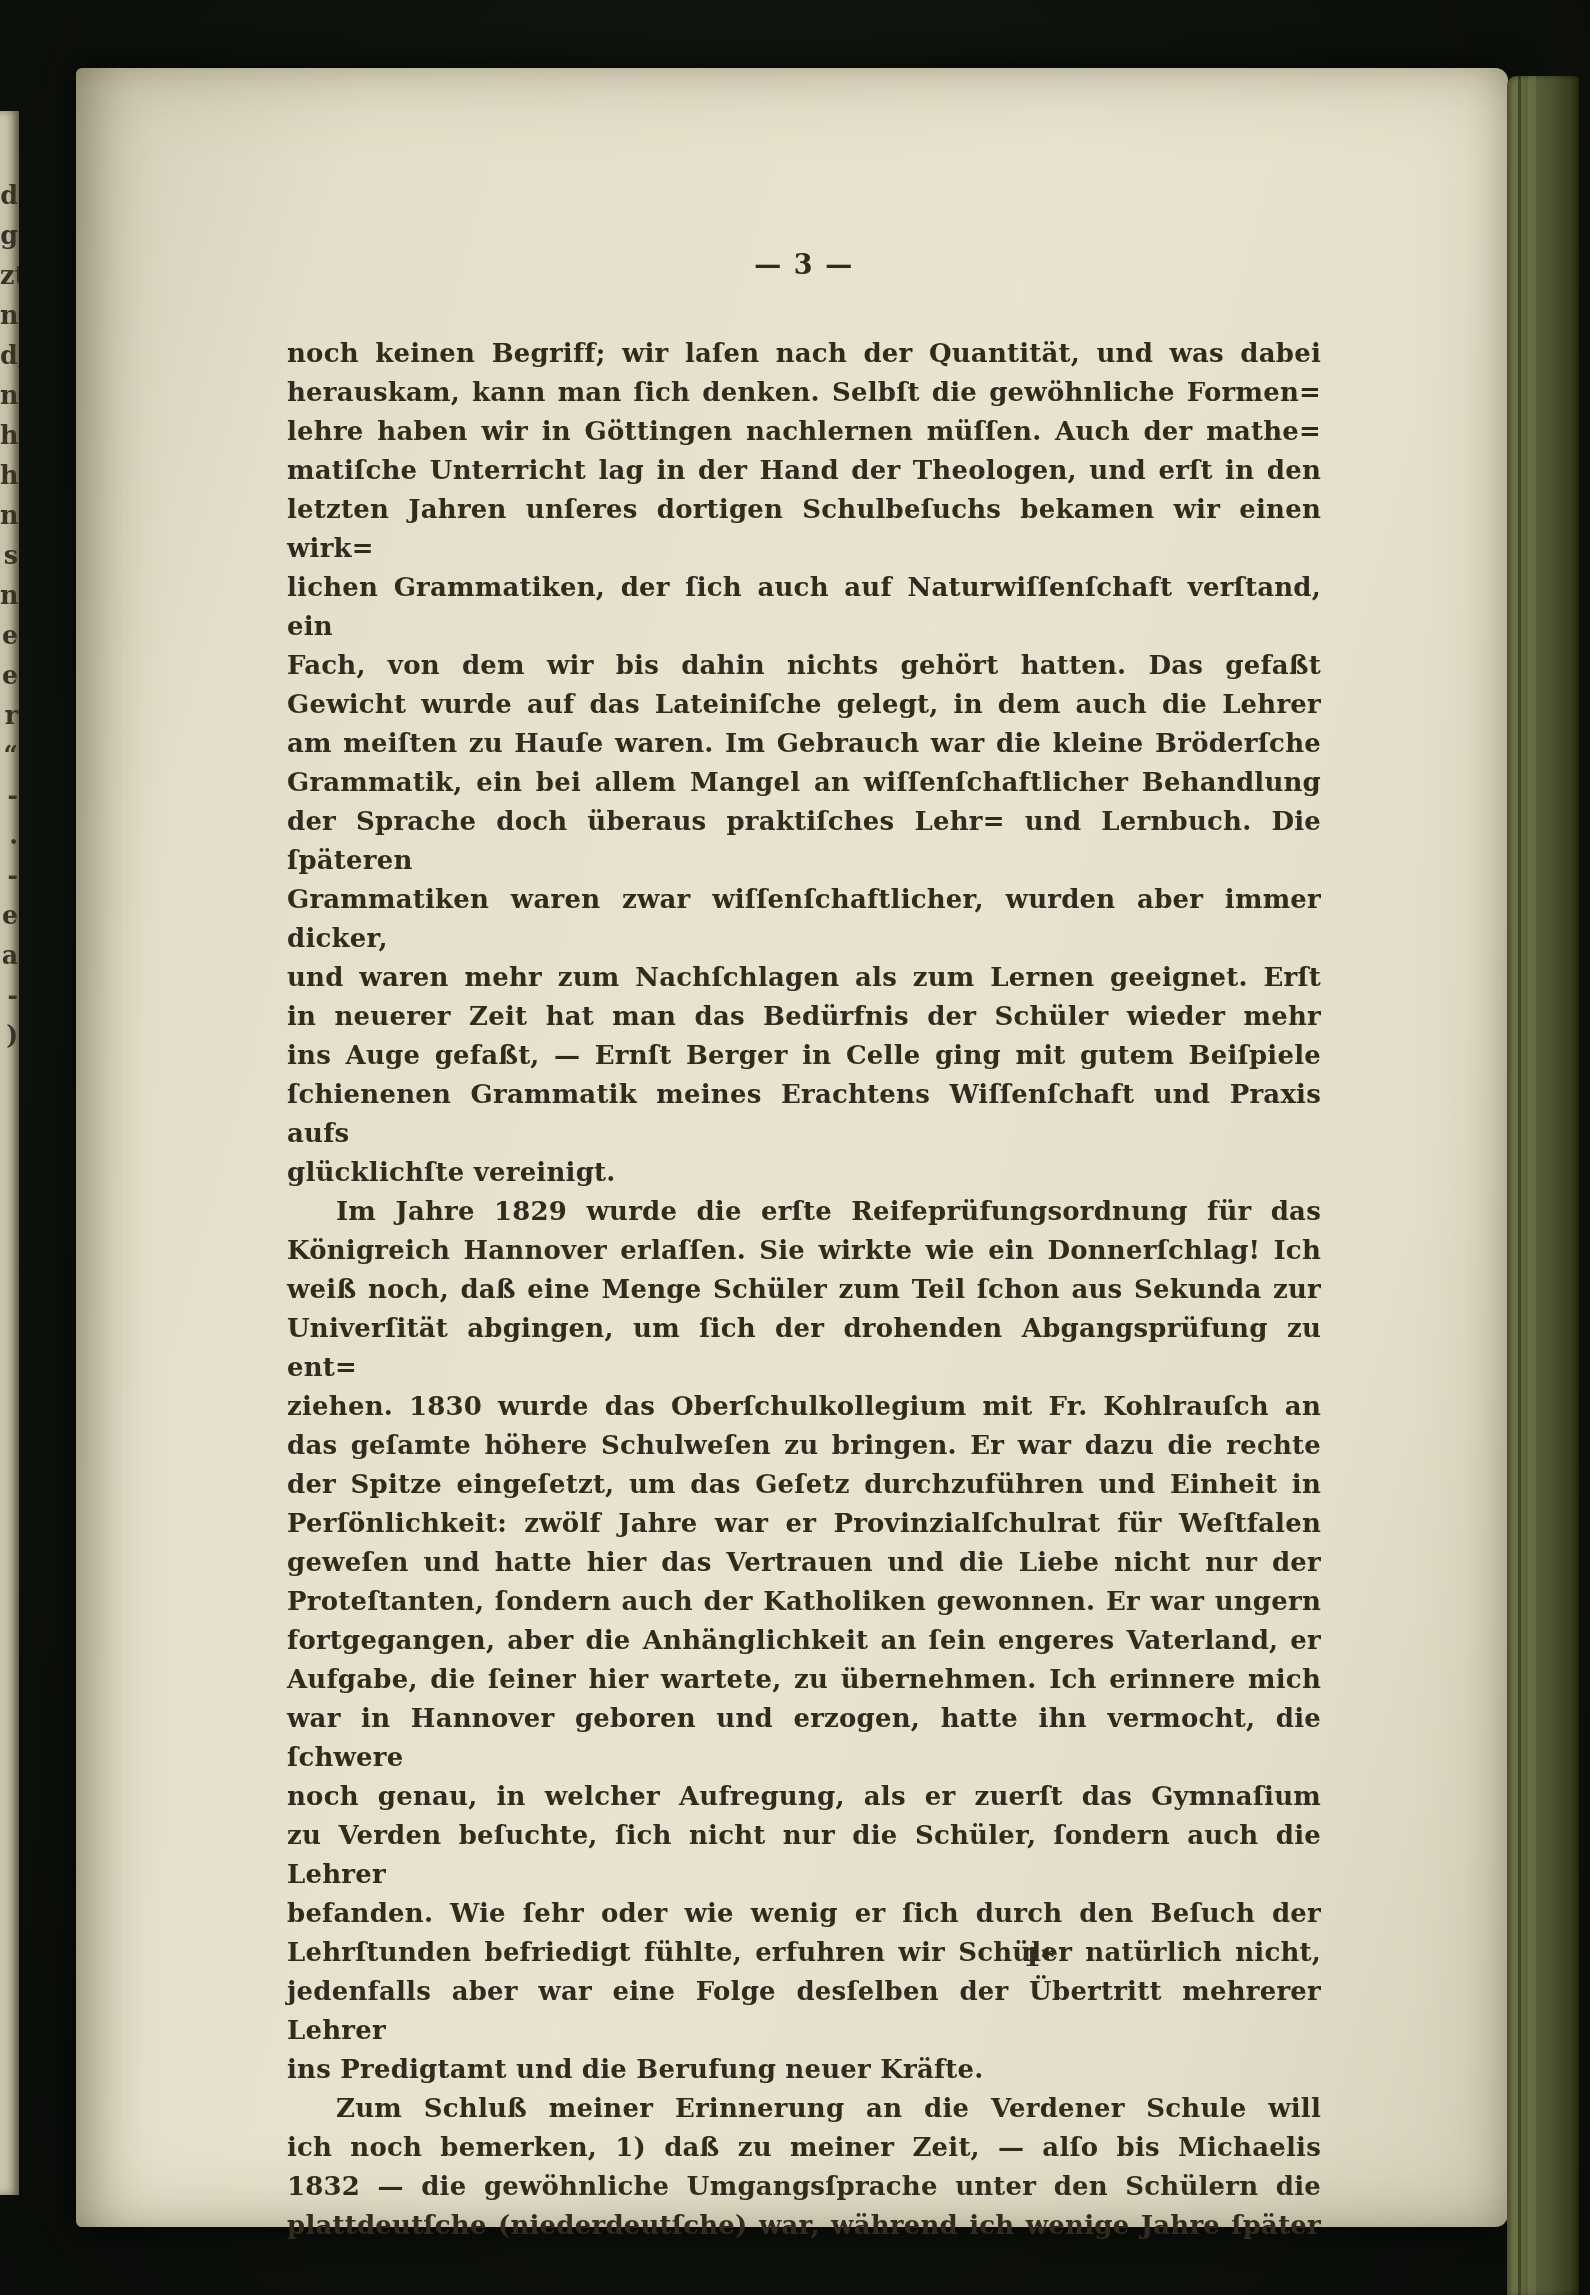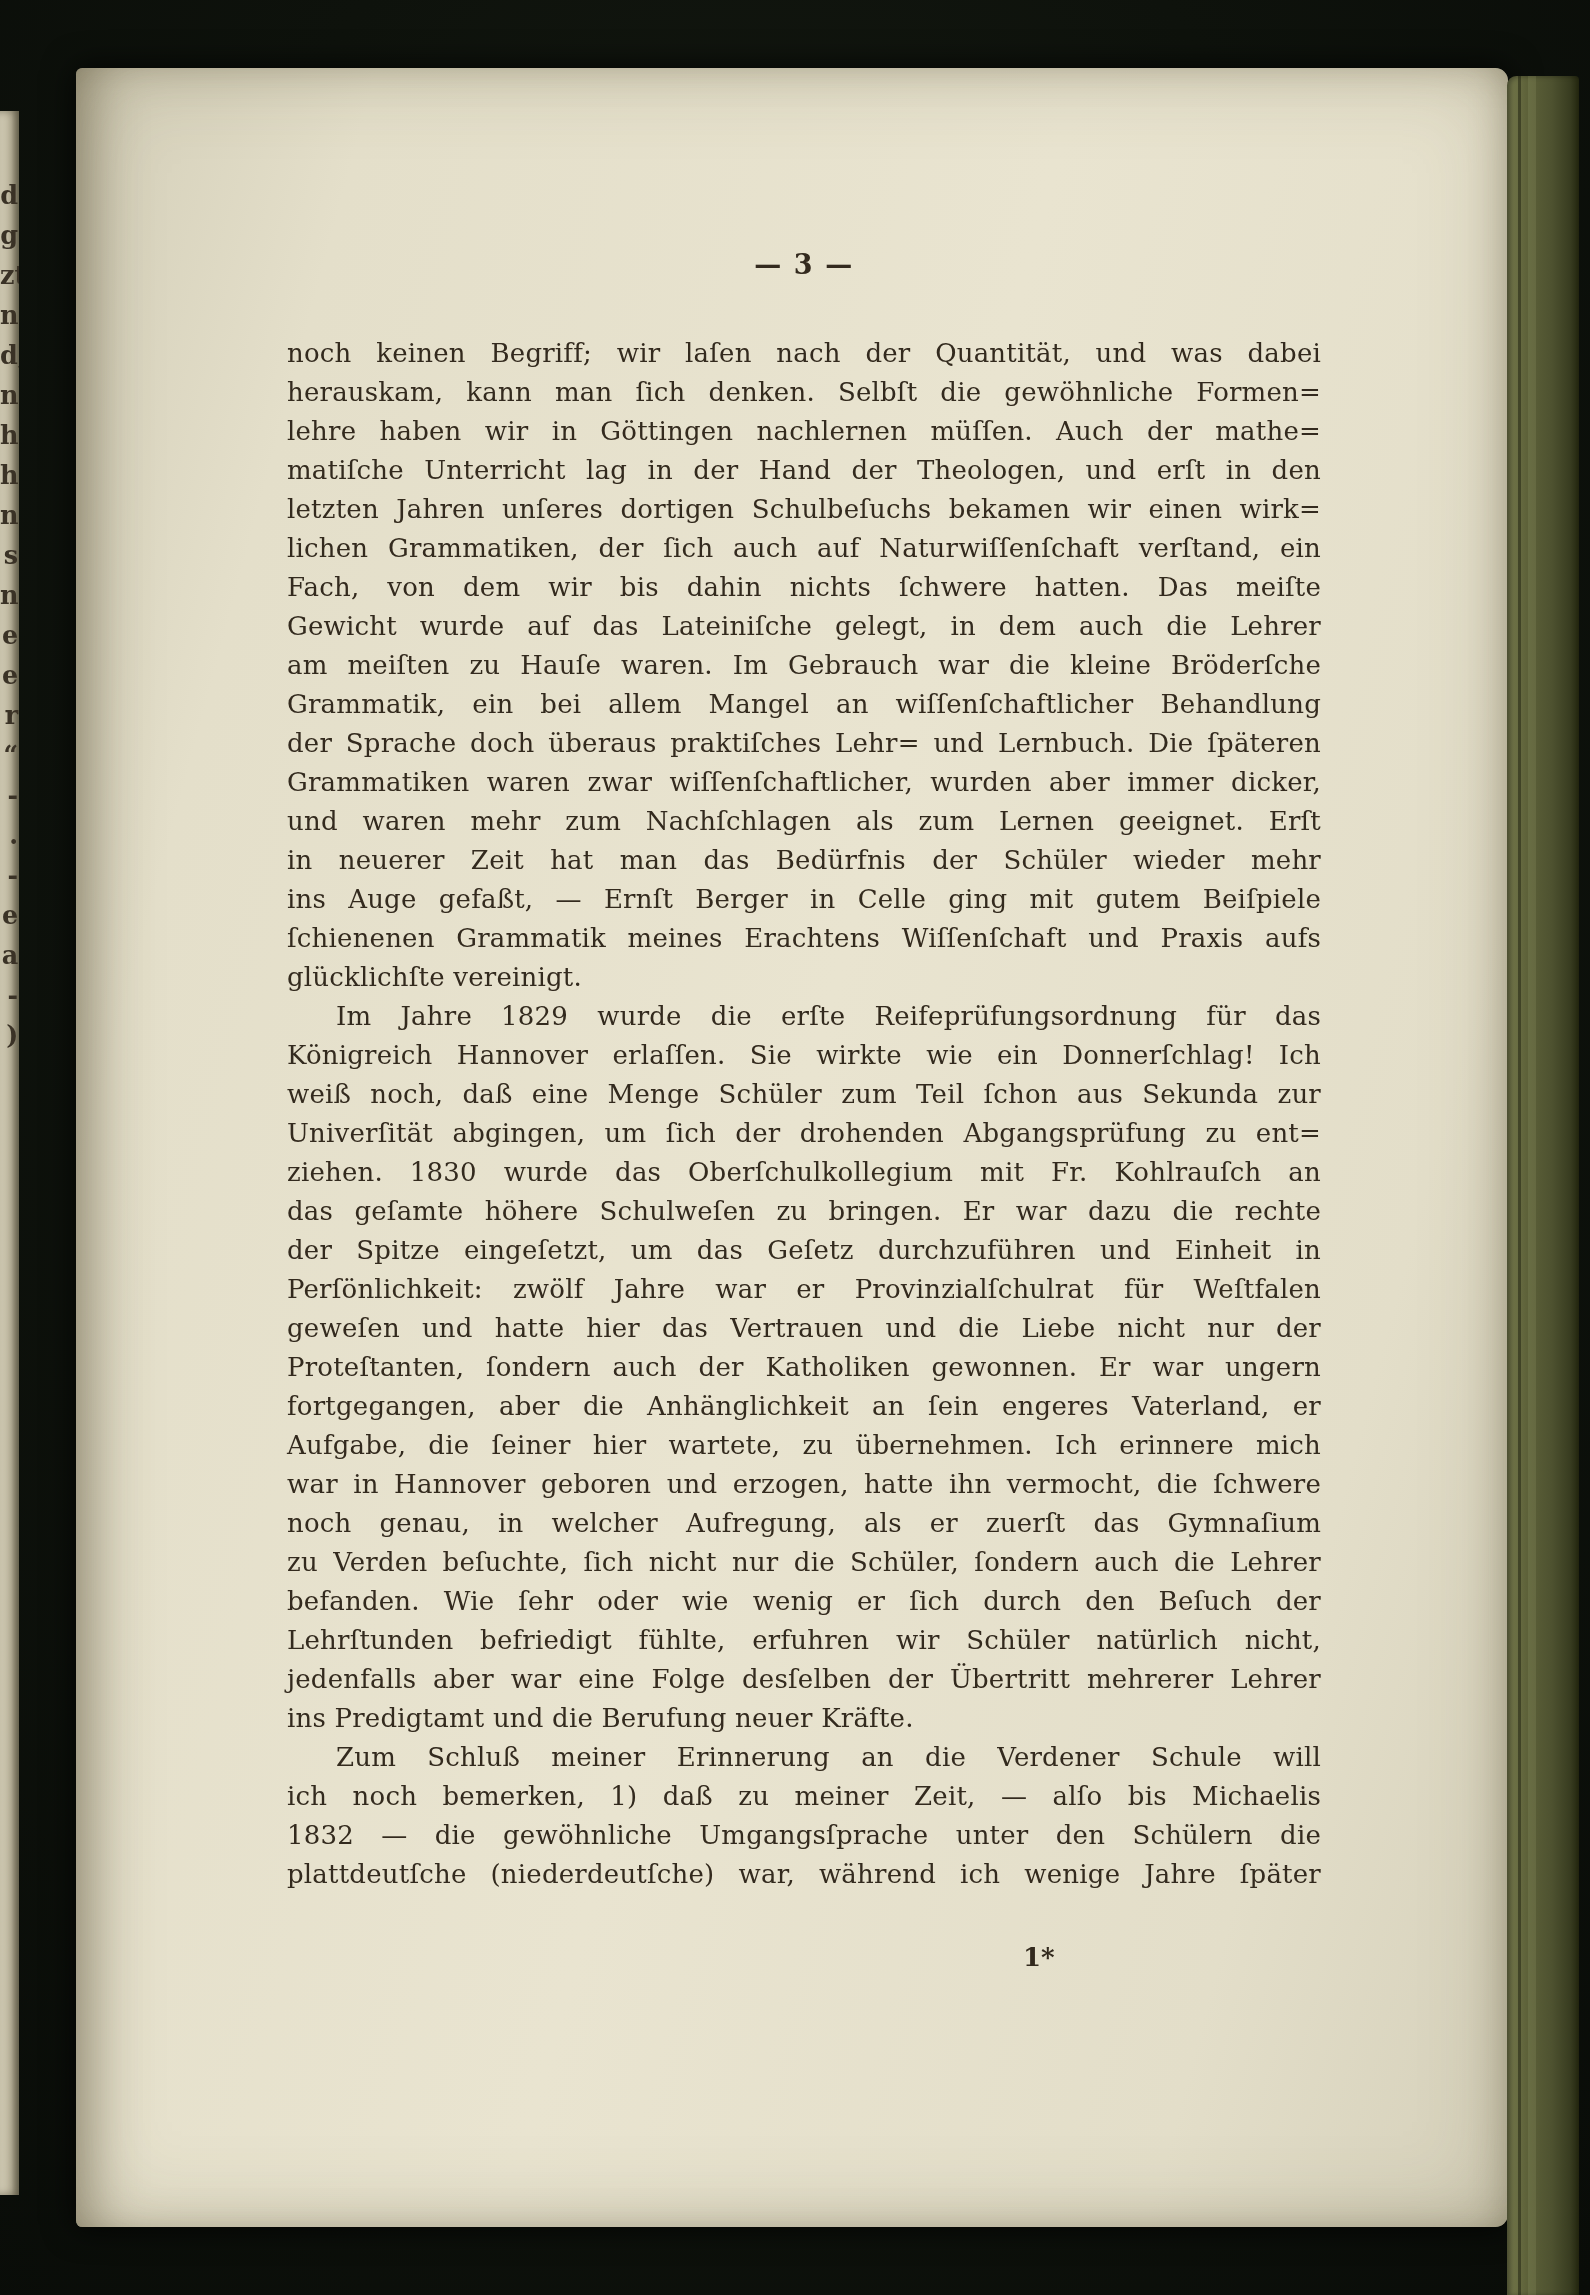--- a/index.html
+++ b/index.html
@@ -20,21 +20,21 @@
         border-radius:6.4px 12.7px 12.7px 6.4px;
         box-shadow:inset 0 0 87px rgba(95,85,55,.28),
                    inset 36px 0 56px -28px rgba(70,60,35,.5),
                    inset -20px 0 36px -20px rgba(70,60,35,.35),
                    0 0 32px rgba(0,0,0,.85);}
 
   .page-number{position:absolute;left:211px;top:181px;width:1034px;text-align:center;
                font-size:27px;font-weight:bold;color:#332a1e;letter-spacing:1.6px;}
 
   .text-block{position:absolute;left:211px;top:266px;width:1034px;}
-  .line{font-size:26px;line-height:39px;font-weight:normal;color:#332a1e;
+  .line{font-size:26px;line-height:39px;font-weight:bold;color:#332a1e;
         text-align:justify;text-align-last:justify;letter-spacing:0.2px;white-space:normal;}
   .line.end{text-align-last:left;}
   .line.indent{text-indent:49px;}
 
   .footer-mark{position:absolute;left:947px;top:1874px;font-size:26px;font-weight:bold;color:#332a1e;}
 
   
   .cover{position:absolute;left:1507px;top:76px;width:72px;height:2220px;
          background:linear-gradient(to right,#767a4d 0%,#5d6139 28%,#4e5230 62%,#383c20 88%,#23260f 100%);
          border-radius:9.5px 4px 0 0;
@@ -78,21 +78,21 @@
 
   <div class="page">
     <div class="page-number">— 3 —</div>
     <div class="text-block" id="text-container">
         <div class="line">noch keinen Begriff; wir laſen nach der Quantität, und was dabei</div>
         <div class="line">herauskam, kann man ſich denken.  Selbſt die gewöhnliche Formen=</div>
         <div class="line">lehre haben wir in Göttingen nachlernen müſſen.  Auch der mathe=</div>
         <div class="line">matiſche Unterricht lag in der Hand der Theologen, und erſt in den</div>
         <div class="line">letzten Jahren unſeres dortigen Schulbeſuchs bekamen wir einen wirk=</div>
         <div class="line">lichen Grammatiken, der ſich auch auf Naturwiſſenſchaft verſtand, ein</div>
-        <div class="line">Fach, von dem wir bis dahin nichts ſchwere hatten.  Das meiſte</div>
+        <div class="line">Fach, von dem wir bis dahin nichts gehört hatten.  Das gefaßt</div>
         <div class="line">Gewicht wurde auf das Lateiniſche gelegt, in dem auch die Lehrer</div>
         <div class="line">am meiſten zu Hauſe waren.  Im Gebrauch war die kleine Bröderſche</div>
         <div class="line">Grammatik, ein bei allem Mangel an wiſſenſchaftlicher Behandlung</div>
         <div class="line">der Sprache doch überaus praktiſches Lehr= und Lernbuch.  Die ſpäteren</div>
         <div class="line">Grammatiken waren zwar wiſſenſchaftlicher, wurden aber immer dicker,</div>
         <div class="line">und waren mehr zum Nachſchlagen als zum Lernen geeignet.  Erſt</div>
         <div class="line">in neuerer Zeit hat man das Bedürfnis der Schüler wieder mehr</div>
         <div class="line">ins Auge gefaßt, — Ernſt Berger in Celle ging mit gutem Beiſpiele</div>
         <div class="line">ſchienenen Grammatik meines Erachtens Wiſſenſchaft und Praxis aufs</div>
         <div class="line end">glücklichſte vereinigt.</div>

